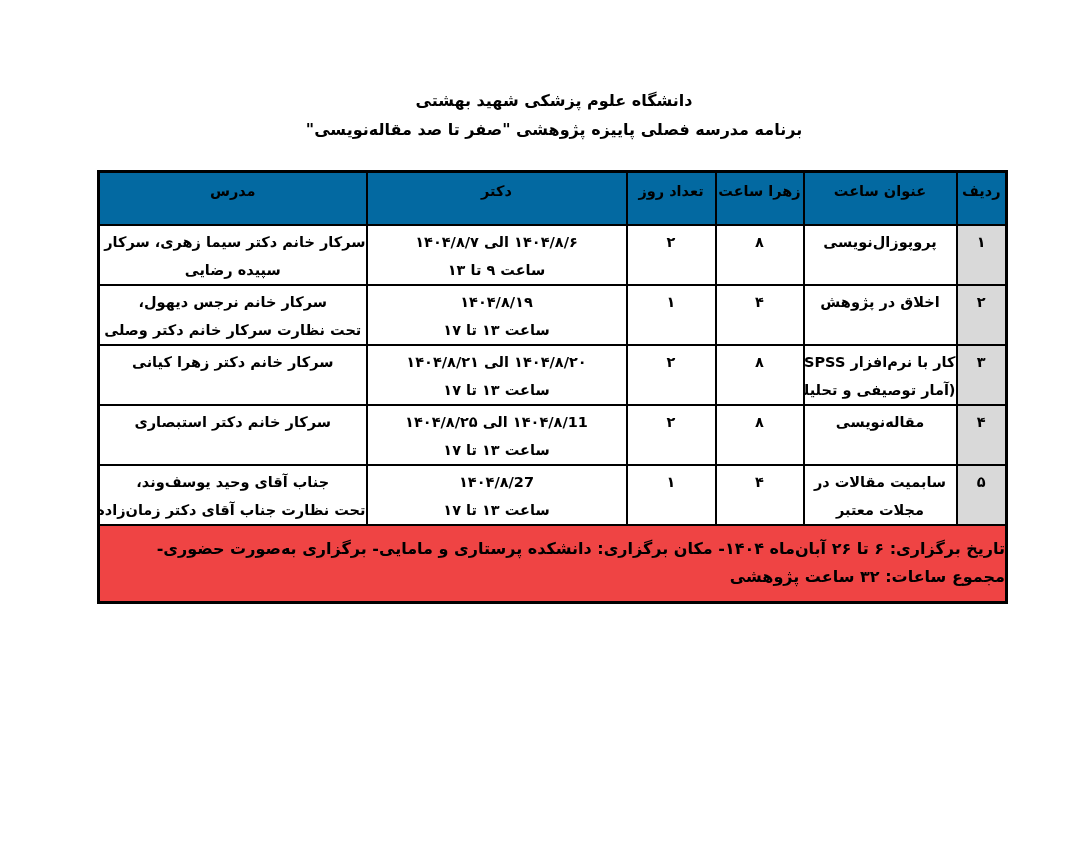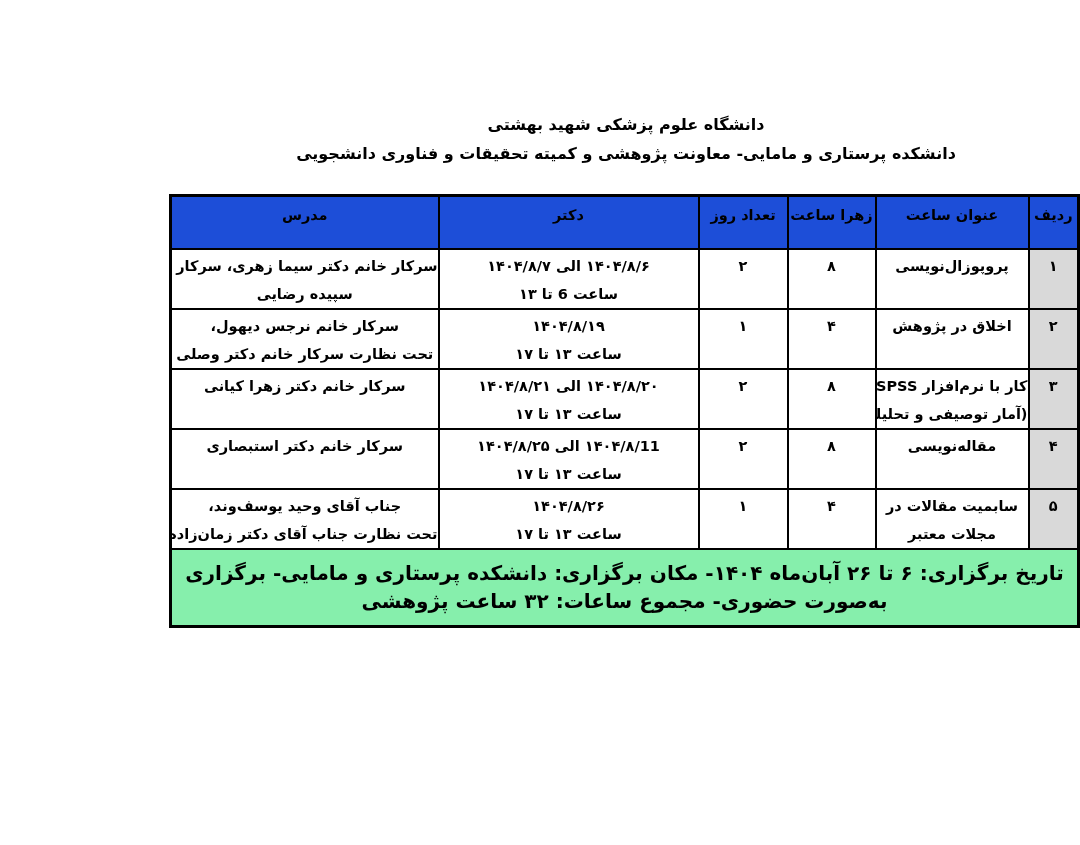--- a/index.html
+++ b/index.html
@@ -5,21 +5,22 @@
   * { margin: 0; padding: 0; box-sizing: border-box; }
   html, body {
     width: 1080px; height: 845px;
     background: #ffffff;
     font-family: "DejaVu Sans", sans-serif;
     color: #000000;
     overflow: hidden;
   }
   .sheet {
     width: 908px;
-    padding-top: 110px;
+    margin-right: 72px;   
+    padding-top: 86px;
     direction: rtl;
   }
   .doc-header {
     text-align: center;
     font-weight: bold;
     font-size: 16px;
     line-height: 29px;
   }
   table.schedule {
     margin-top: 26px;
@@ -34,51 +35,52 @@
     text-align: center;
     vertical-align: top;
     font-weight: bold;
     font-size: 14.5px;
     line-height: 28px;
     overflow: hidden;
   }
   table.schedule th {
     height: 53px;
     padding-top: 4px;
-    background: #1d4ed8;
+    background: #0369a1;
   }
   table.schedule td {
     height: 56px;
     padding-top: 2px;
   }
   td.index-cell { background: #d9d9d9; }
   .cell-line { white-space: nowrap; }
   tr.footer-row td {
     height: 78px;
     vertical-align: middle;
     padding-top: 0;
-    background: #86efac;
-    font-size: 20px;
+    background: #ef4444;
+    font-size: 16px;
+    text-align: right;
   }
   
   col.c-radif { width: 50px; }
   col.c-title { width: 153px; }
   col.c-hours { width: 88px; }
   col.c-days  { width: 89px; }
   col.c-date  { width: 260px; }
   col.c-instr { width: 268px; }
 </style>
 </head>
 <body>
 
 <div class="sheet">
 
   <div class="doc-header">
     <div>دانشگاه علوم پزشکی شهید بهشتی</div>
-    <div>دانشکده پرستاری و مامایی- معاونت پژوهشی و کمیته تحقیقات و فناوری دانشجویی</div>
+    <div>برنامه مدرسه فصلی پاییزه پژوهشی "صفر تا صد مقاله‌نویسی"</div>
   </div>
 
   <table class="schedule">
     <colgroup>
       <col class="c-radif">
         <col class="c-title">
         <col class="c-hours">
       <col class="c-days">
         <col class="c-date">
         <col class="c-instr">
@@ -96,21 +98,21 @@
     <tbody>
       <tr>
         <td class="index-cell">۱</td>
         <td>
           <div class="cell-line">پروپوزال‌نویسی</div>
         </td>
         <td>۸</td>
         <td>۲</td>
         <td>
           <div class="cell-line">۱۴۰۴/۸/۶ الی ۱۴۰۴/۸/۷</div>
-          <div class="cell-line">ساعت 6 تا ۱۳</div>
+          <div class="cell-line">ساعت ۹ تا ۱۳</div>
         </td>
         <td>
           <div class="cell-line">سرکار خانم دکتر سیما زهری، سرکار خانم</div>
           <div class="cell-line">سپیده رضایی</div>
         </td>
       </tr>
       <tr>
         <td class="index-cell">۲</td>
         <td>
           <div class="cell-line">اخلاق در پژوهش</div>
@@ -159,21 +161,21 @@
       </tr>
       <tr>
         <td class="index-cell">۵</td>
         <td>
           <div class="cell-line">سابمیت مقالات در</div>
           <div class="cell-line">مجلات معتبر</div>
         </td>
         <td>۴</td>
         <td>۱</td>
         <td>
-          <div class="cell-line">۱۴۰۴/۸/۲۶</div>
+          <div class="cell-line">۱۴۰۴/۸/27</div>
           <div class="cell-line">ساعت ۱۳ تا ۱۷</div>
         </td>
         <td>
           <div class="cell-line">جناب آقای وحید یوسف‌وند،</div>
           <div class="cell-line">تحت نظارت جناب آقای دکتر زمان‌زاده</div>
         </td>
       </tr>
       <tr class="footer-row">
         <td colspan="6">تاریخ برگزاری: ۶ تا ۲۶ آبان‌ماه ۱۴۰۴- مکان برگزاری: دانشکده پرستاری و مامایی- برگزاری به‌صورت حضوری- مجموع ساعات: ۳۲ ساعت پژوهشی</td>
       </tr>

